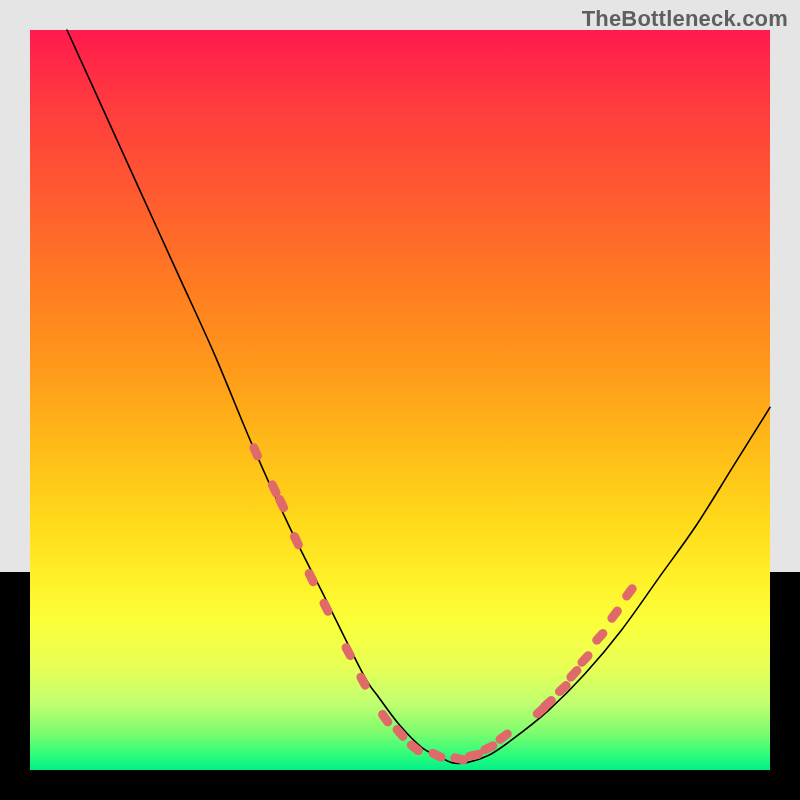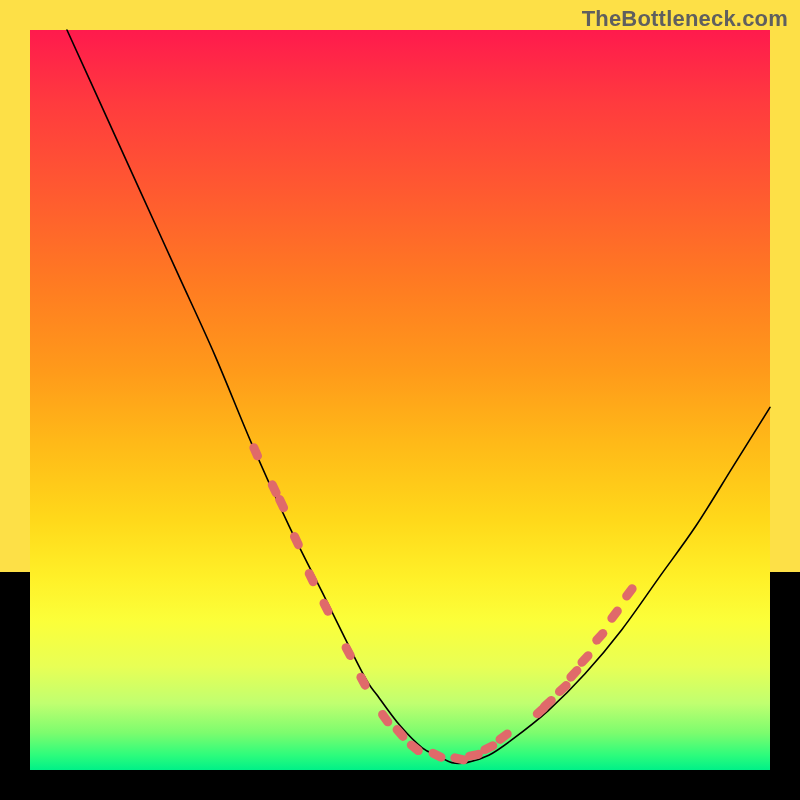--- a/index.html
+++ b/index.html
@@ -8,21 +8,21 @@
     width: 800px;
     height: 800px;
     background: #000;
     overflow: hidden;
     font-family: Arial, Helvetica, sans-serif;
   }
   .frame {
     position: relative;
     width: 800px;
     height: 572px;
-    background: #fde047;
+    background: #e5e5e5;
   }
   .plot-area {
     position: absolute;
     left: 30px;
     top: 30px;
     width: 740px;
     height: 740px;
     
     background: linear-gradient(to bottom,
       #ff1a4d 0%,

